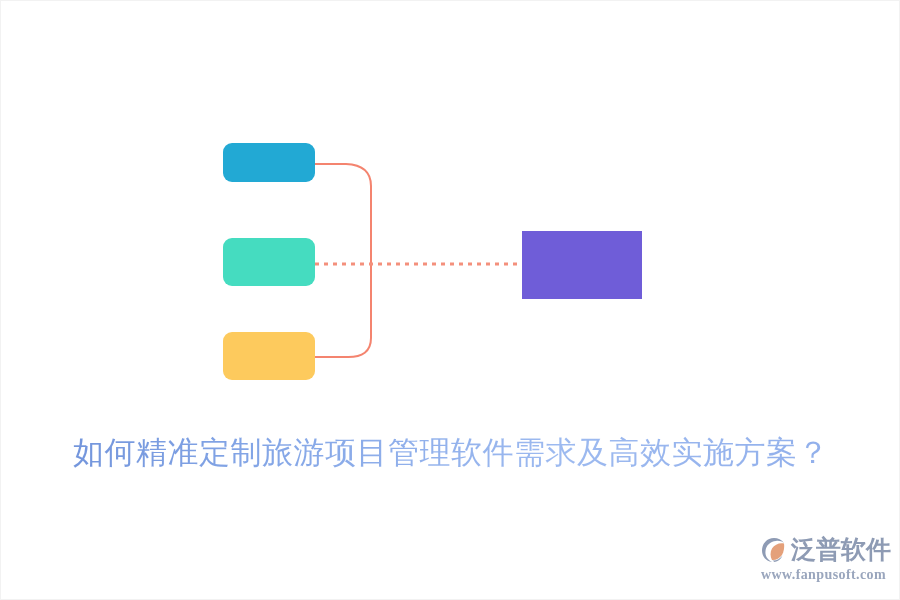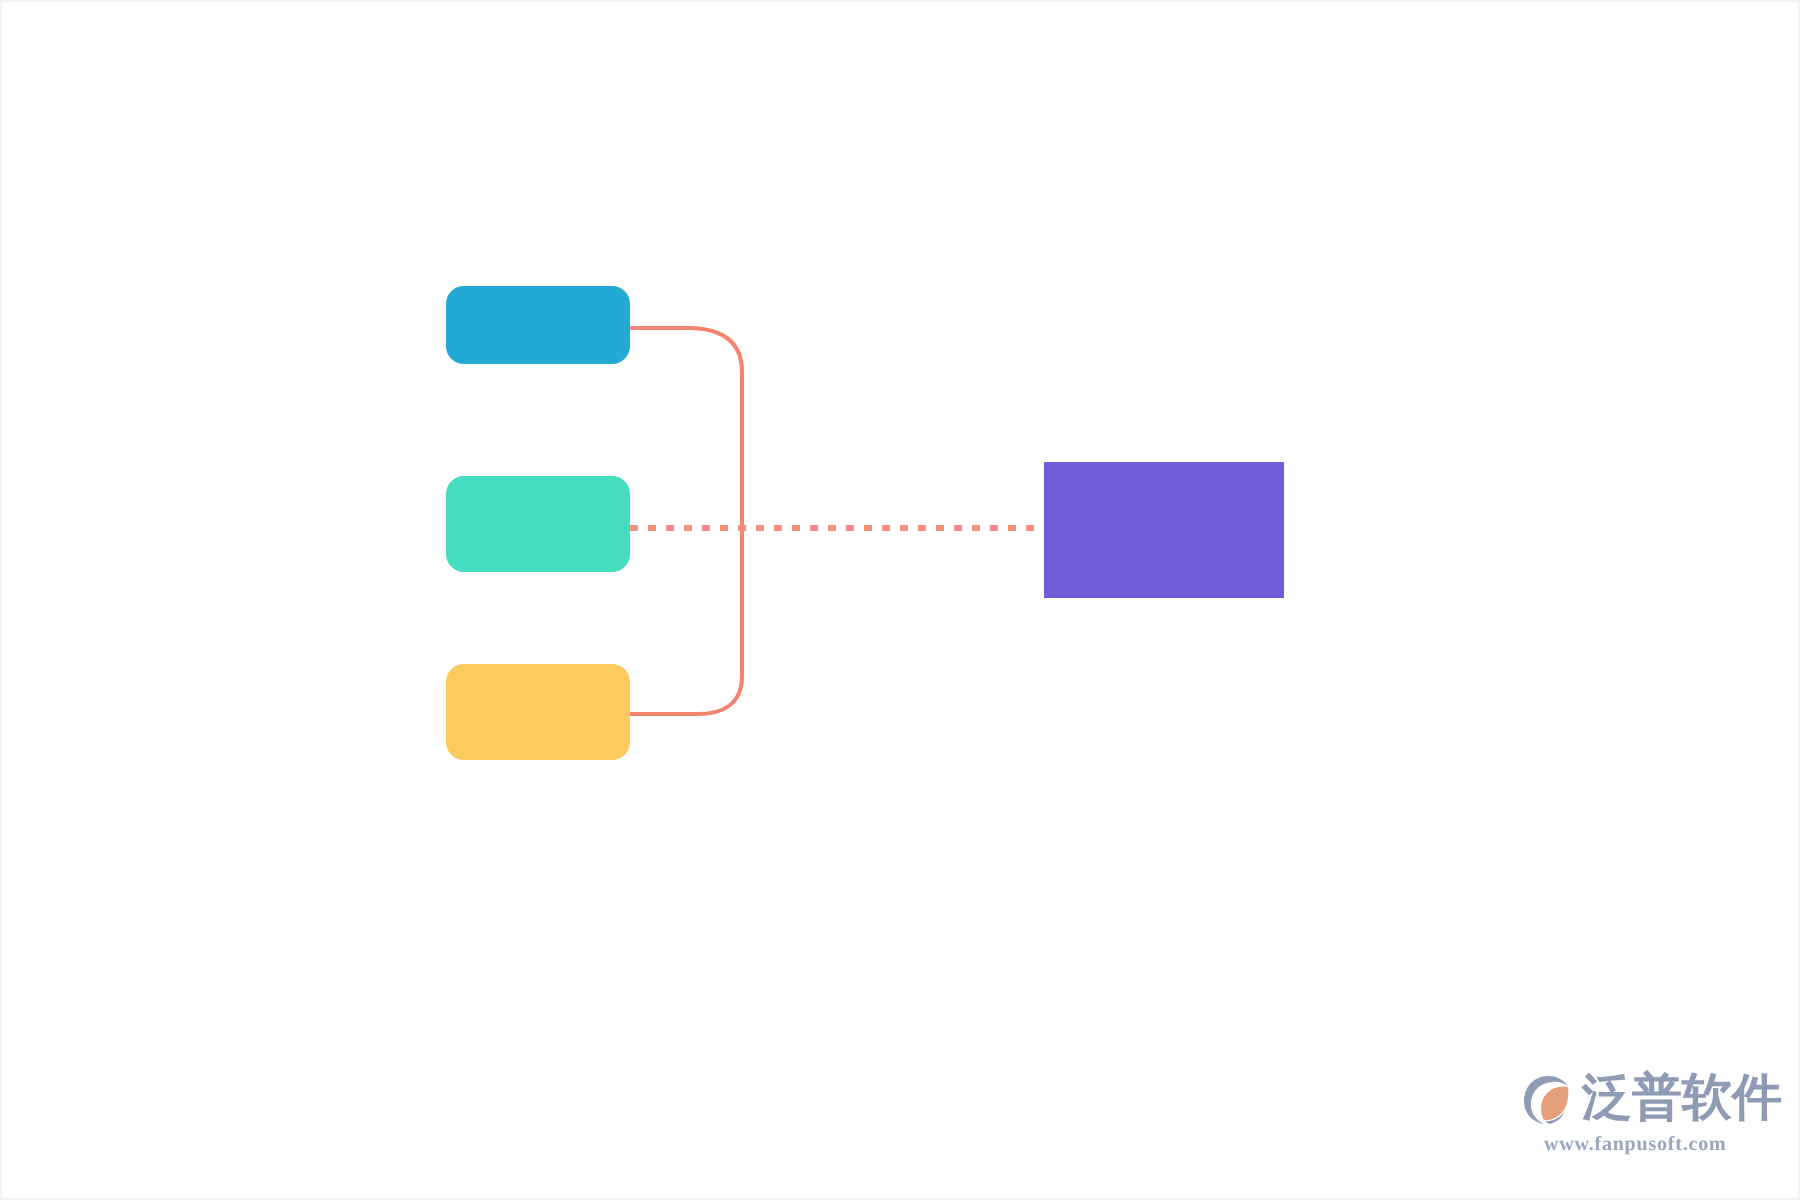--- a/index.html
+++ b/index.html
@@ -116,24 +116,24 @@
     font-family: "Liberation Serif", "DejaVu Serif", serif;
     font-size: 25px;
     font-weight: bold;
     color: #8e9bb4;
     letter-spacing: 0px;
     line-height: 30px;
     white-space: nowrap;
   }
   #logo-url {
     position: absolute;
-    left: 13px;
+    left: 2px;
     top: 36px;
     font-family: "Liberation Serif", "DejaVu Serif", serif;
-    font-size: 10px;
+    font-size: 14px;
     font-weight: bold;
     color: #9aa6bd;
     letter-spacing: 0.4px;
     white-space: nowrap;
   }
 </style>
 </head>
 <body>
 
 <div id="page">
@@ -153,20 +153,21 @@
 
     <div class="node" id="node-blue" style="background:#22a9d4;"></div>
 
     <div class="node" id="node-green" style="background:#45dcc0;"></div>
 
     <div class="node" id="node-yellow" style="background:#fdca5d;"></div>
 
     <div class="node square" id="node-purple" style="background:#6f5dd8;"></div>
   </div>
 
+  <div id="title">如何精准定制旅游项目管理软件需求及高效实施方案？</div>
 
   <div id="watermark">
     <div id="logo-row">
       <svg id="logo-mark" viewBox="0 0 60 60" xmlns="http://www.w3.org/2000/svg">
         <path d="M30 6 C16 6 6 17 6 31 C6 43 14 52 26 54 C16 49 12 41 13 32 C14 21 22 13 34 12 C40 11 46 13 50 16 C45 9 38 6 30 6 Z" fill="#8e9bb4"></path>
         <path d="M50 17 C41 15 31 19 26 27 C22 34 22 43 26 50 C33 51 41 47 46 40 C50 33 51 24 50 17 Z" fill="#e4a07a"></path>
         <path d="M27 51 C34 52 42 48 47 41 C44 48 38 53 31 54 Z" fill="#8e9bb4"></path>
       </svg>
       <span id="logo-name">泛普软件</span>
     </div>

